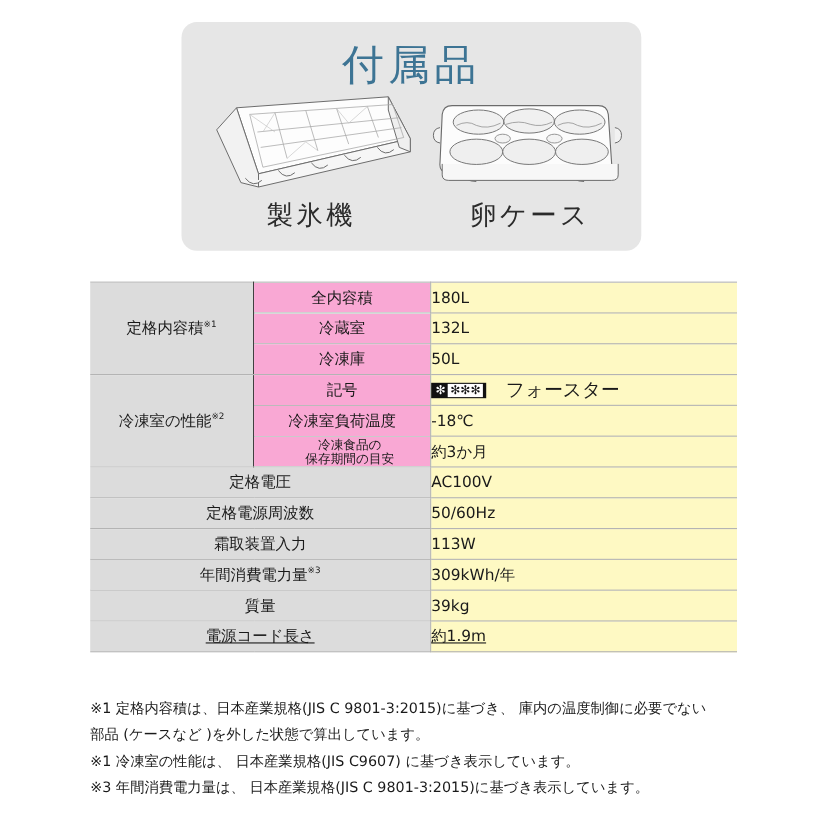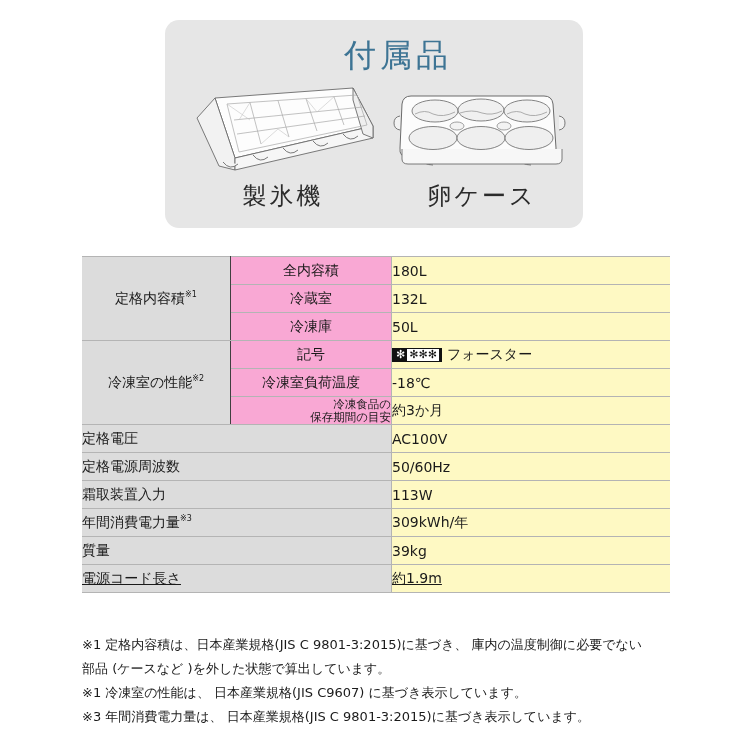--- a/index.html
+++ b/index.html
@@ -26,26 +26,25 @@
     background: #e6e6e6;
     border-radius: 14px;
     box-sizing: border-box;
   }
   #accessories-title {
     position: absolute;
     left: 0;
     top: 14px;
     width: 100%;
     text-align: center;
-    font-size: 32px;
+    font-size: 38px;
     letter-spacing: 4px;
     font-weight: 500;
     color: #3d7494;
     font-family: "DejaVu Sans", "Liberation Sans", sans-serif;
-    padding-left: 24px;
   }
   .accessory {
     position: absolute;
     text-align: center;
   }
   #accessory-ice {
     left: 12px;
     top: 62px;
     width: 212px;
   }
@@ -95,42 +94,42 @@
   }
   td.sub {
     background: #f9a8d4;
     text-align: center;
     border-right: 1px solid #b4b4b4;
     width: 160px;
     position: relative;
   }
   td.lbl-wide {
     background: #dcdcdc;
-    text-align: left;
+    text-align: center;
     padding-left: 18px;
     border-right: 1px solid #b4b4b4;
     position: relative;
   }
   td.val {
     background: #fef9c3;
     text-align: left;
     padding-left: 26px;
   }
   tr.topline td { border-top: 2px solid #1a1a1a; }
   tr.groupstart td { border-top: 1.5px solid #6e6e6e; }
   tr.lastrow td { border-bottom: 2px solid #1a1a1a; text-decoration: underline; }
   .sup {
     font-size: 8px;
     vertical-align: super;
     letter-spacing: 0;
   }
   .two-line {
     font-size: 11.5px;
     line-height: 13px;
-    text-align: right;
+    text-align: center;
     padding-left: 14px;
     display: block;
   }
 
   
   .star-badge {
     display: inline-flex;
     align-items: center;
     background: #111111;
     color: #ffffff;
@@ -148,22 +147,22 @@
   .star-badge .s3 {
     background: #ffffff;
     color: #111111;
     font-size: 11px;
     padding: 0 2px;
     letter-spacing: 0px;
     line-height: 12px;
   }
   .badge-text {
     vertical-align: middle;
-    margin-left: 5px;
-    font-size: 14px;
+    margin-left: 18px;
+    font-size: 17px;
   }
 
   
   #footnotes {
     position: absolute;
     left: 82px;
     top: 634px;
     width: 630px;
     font-family: "DejaVu Sans", "Liberation Sans", sans-serif;
     font-size: 13px;

